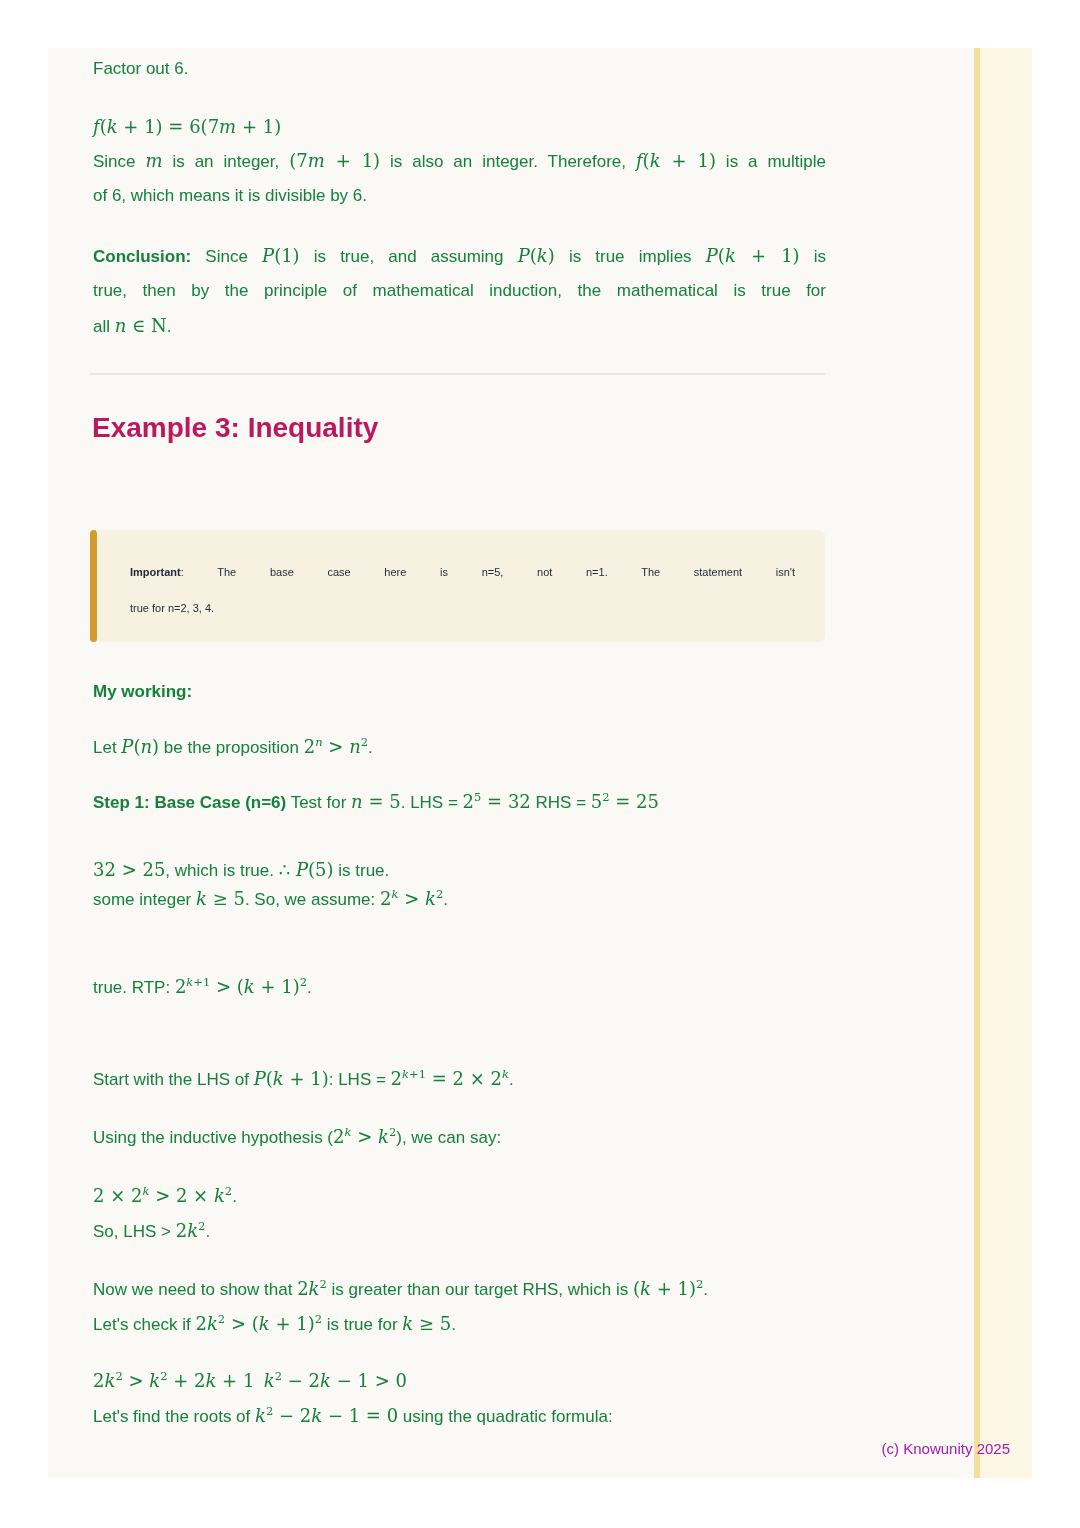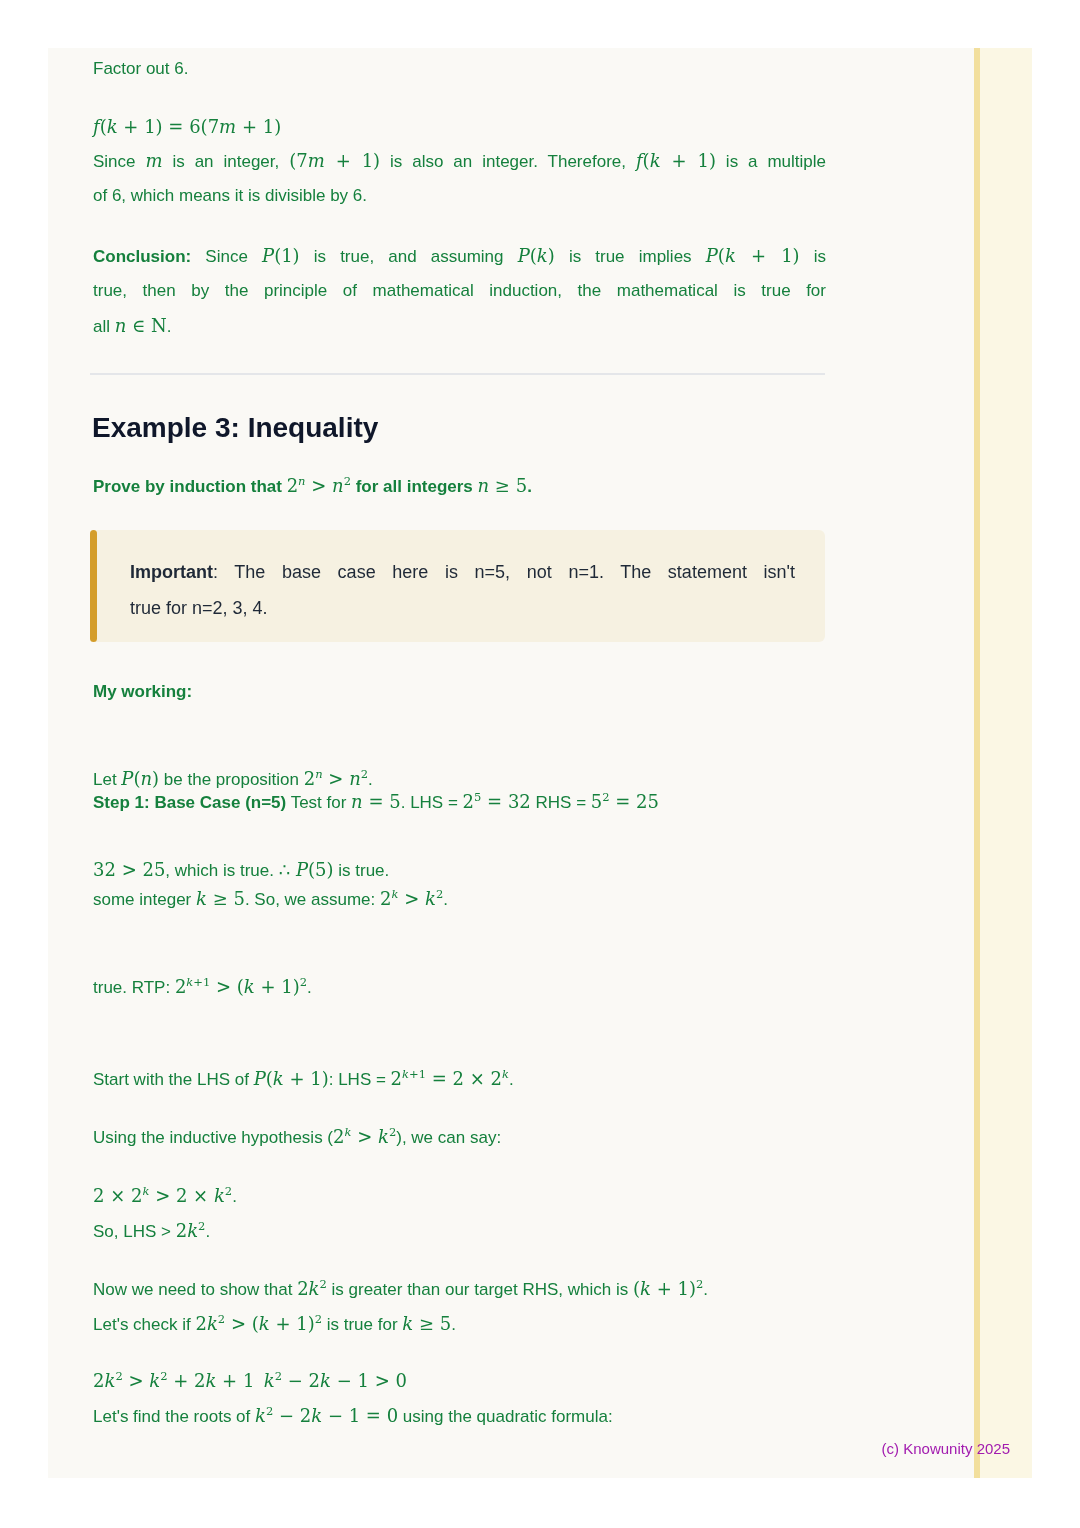--- a/index.html
+++ b/index.html
@@ -17,32 +17,32 @@
   .m { font-family:"DejaVu Serif", "Liberation Serif", serif; font-size:18px; }
   .m i { font-style:italic; }
   .m sup { font-size:11.5px; vertical-align:super; line-height:0; }
 
   #blk-factor   { top:51px; }
   #blk-formula  { top:109px; }
   #blk-since    { top:143px; }
   #blk-concl    { top:238px; }
   .divider      { position:absolute; left:90px; top:373px; width:735px; height:2px; background:#e4e6e9; }
   #heading      { position:absolute; left:92px; top:411px; font-size:28px; line-height:34px;
-                  font-weight:700; color:#0f172a; }
+                  font-weight:700; color:#be185d; }
   #blk-prove    { top:468px; }
 
   .callout { position:absolute; left:90px; top:530px; width:735px; height:112px;
              background:#f6f1e1; border-radius:6px; }
   .callout-bar { position:absolute; left:0; top:0; width:7px; height:112px;
                  background:#d49d2a; border-radius:4px; }
-  .callout-text { position:absolute; left:40px; top:24px; width:665px; font-size:18px; line-height:36px; }
+  .callout-text { position:absolute; left:40px; top:24px; width:665px; font-size:11px; line-height:36px; }
   .callout-text .ln { height:36px; }
 
   #blk-working  { top:674px; }
-  #blk-letpn    { top:729px;margin-top:32px; }
+  #blk-letpn    { top:729px; }
   #blk-step1    { top:784px; }
   #blk-3225     { top:843px;margin-top:9px; }
   #blk-step2    { top:881px; }
   #blk-step3    { top:969px; }
   #blk-start    { top:1061px; }
   #blk-using    { top:1119px; }
   #blk-dblineq  { top:1178px; }
   #blk-solhs    { top:1213px; }
   #blk-now      { top:1271px; }
   #blk-expand   { top:1363px; }
@@ -72,40 +72,37 @@
   <div class="block" id="blk-concl">
       <div class="ln just"><b>Conclusion:</b> Since <span class="m"><i>P</i>(1)</span> is true, and assuming <span class="m"><i>P</i>(<i>k</i>)</span> is true implies <span class="m"><i>P</i>(<i>k</i> + 1)</span> is</div>
       <div class="ln just">true, then by the principle of mathematical induction, the mathematical is true for</div>
       <div class="ln">all <span class="m"><i>n</i> ∈ N</span>.</div>
     </div>
 
   <div class="divider"></div>
 
   <h2 id="heading">Example 3: Inequality</h2>
 
-  <div class="block" id="blk-prove">
-      <div class="ln"><b>Prove by induction that </b><span class="m">2<sup><i>n</i></sup> &gt; <i>n</i><sup>2</sup></span><b> for all integers </b><span class="m"><i>n</i> ≥ 5</span><b>.</b></div>
-    </div>
 
   <div class="callout">
     <div class="callout-bar"></div>
     <div class="callout-text">
         <div class="ln just"><b>Important</b>: The base case here is n=5, not n=1. The statement isn't</div>
         <div class="ln">true for n=2, 3, 4.</div>
       </div>
   </div>
 
   <div class="block" id="blk-working">
       <div class="ln"><b>My working:</b></div>
     </div>
   <div class="block" id="blk-letpn">
       <div class="ln">Let <span class="m"><i>P</i>(<i>n</i>)</span> be the proposition <span class="m">2<sup><i>n</i></sup> &gt; <i>n</i><sup>2</sup></span>.</div>
     </div>
   <div class="block" id="blk-step1">
-      <div class="ln"><b>Step 1: Base Case (n=5)</b> Test for <span class="m"><i>n</i> = 5</span>. LHS = <span class="m">2<sup>5</sup> = 32</span> RHS = <span class="m">5<sup>2</sup> = 25</span></div>
+      <div class="ln"><b>Step 1: Base Case (n=6)</b> Test for <span class="m"><i>n</i> = 5</span>. LHS = <span class="m">2<sup>5</sup> = 32</span> RHS = <span class="m">5<sup>2</sup> = 25</span></div>
     </div>
   <div class="block" id="blk-3225">
       <div class="ln"><span class="m">32 &gt; 25</span>, which is true. <span class="m">∴ <i>P</i>(5)</span> is true.</div>
     </div>
   <div class="block" id="blk-step2">
       <div class="ln">some integer <span class="m"><i>k</i> ≥ 5</span>. So, we assume: <span class="m">2<sup><i>k</i></sup> &gt; <i>k</i><sup>2</sup></span>.</div>
     </div>
   <div class="block" id="blk-step3">
       <div class="ln">true. RTP: <span class="m">2<sup><i>k</i>+1</sup> &gt; (<i>k</i> + 1)<sup>2</sup></span>.</div>
     </div>

